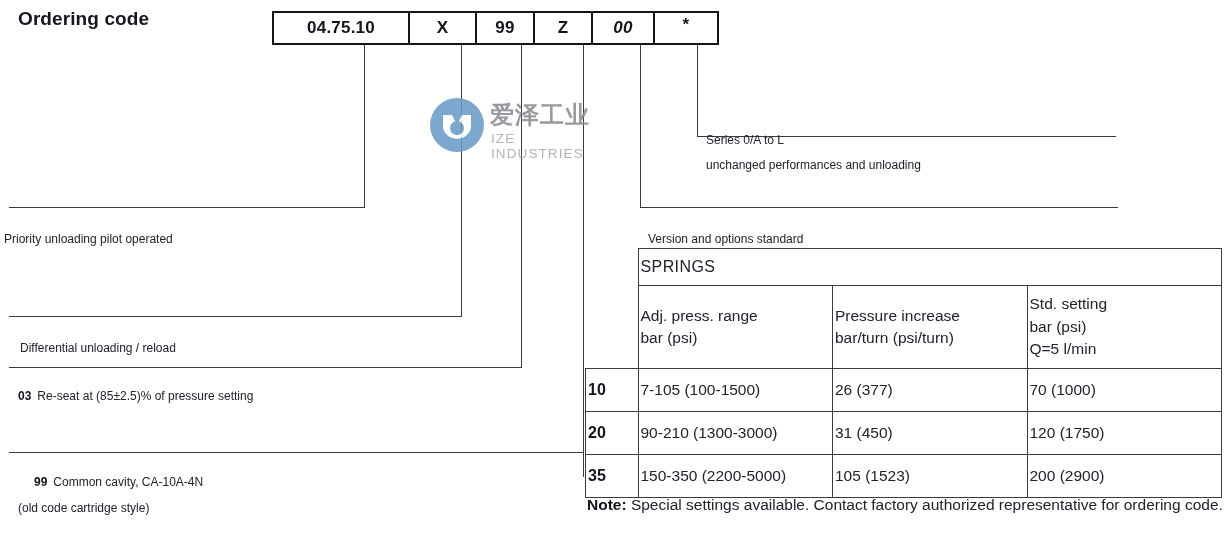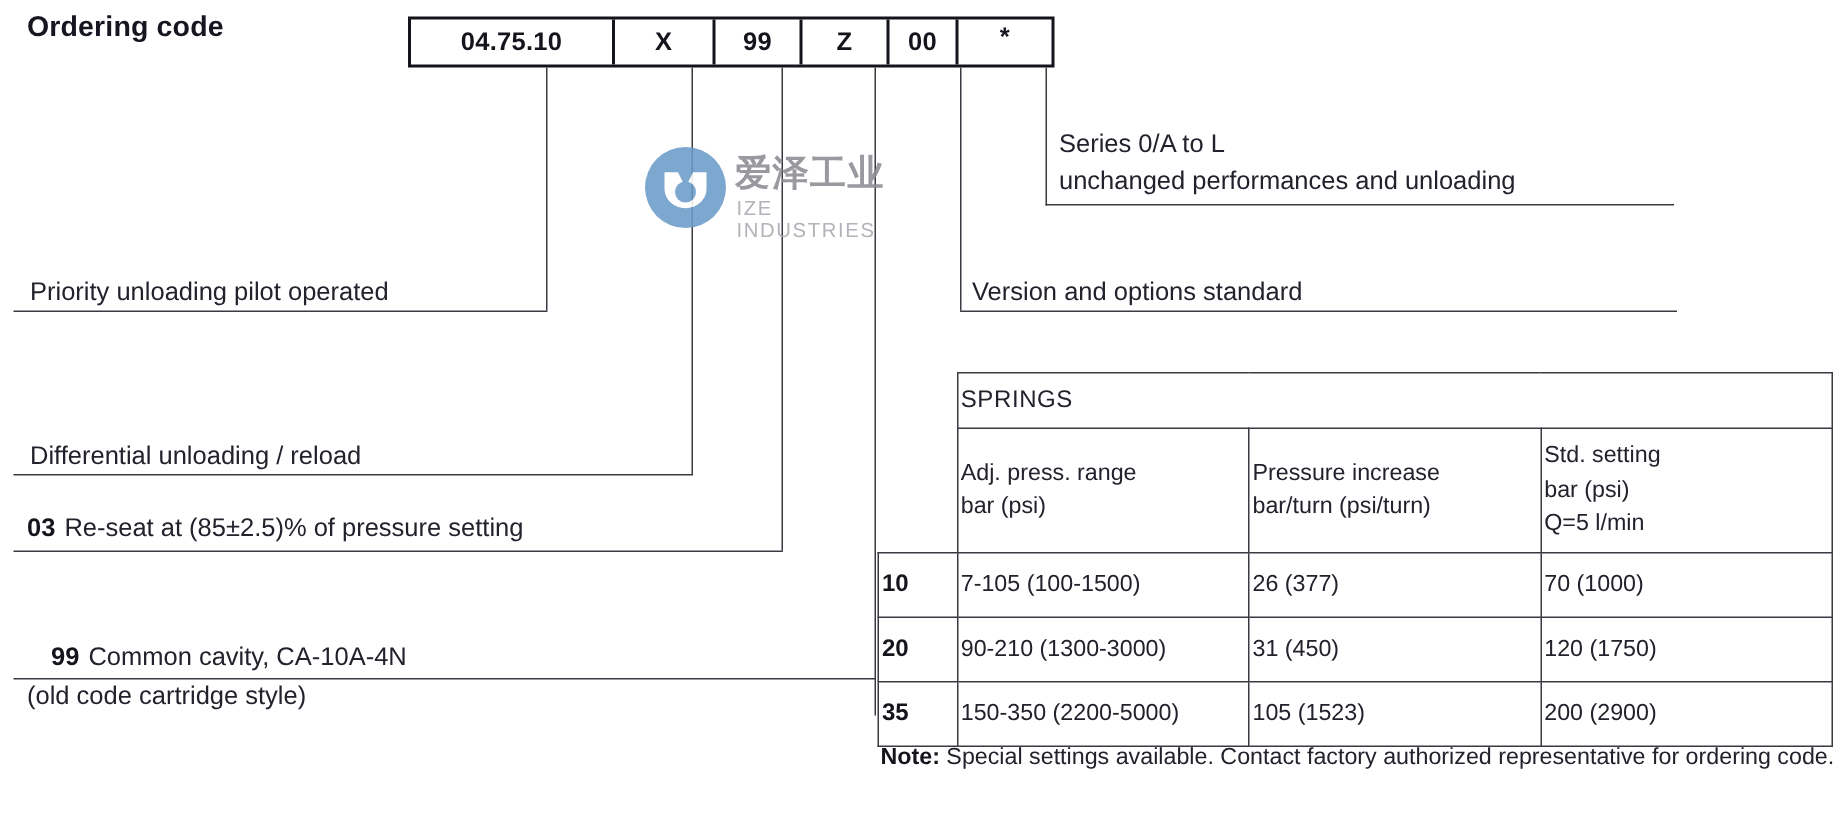--- a/index.html
+++ b/index.html
@@ -33,26 +33,26 @@
     box-sizing:border-box;
     display:flex;align-items:center;justify-content:center;
     font-size:17px;font-weight:bold;color:#14141c;
     letter-spacing:.2px;
   }
   #code-row .cell:last-child{border-right:none;}
   .c0{width:136px;}
   .c1{width:67px;}
   .c2{width:58px;}
   .c3{width:58px;}
-  .c4{width:46px;}
+  .c4{width:62px;font-style:italic;}
   .c5{width:62px;}
   .star{font-size:20px;line-height:12px;padding-bottom:6px;}
 
   
-  .leader-label{font-size:17px;color:#22222c;}
+  .leader-label{font-size:12px;color:#22222c;margin-top:48px;}
   .leader-label b{font-weight:bold;color:#14141c;}
 
   
   #springs-table{
     position:absolute;left:585px;top:248px;
     width:637px;height:247px;
     border-collapse:collapse;
     font-size:15.5px;color:#22222c;
     table-layout:fixed;
     background:transparent;
@@ -118,21 +118,21 @@
   <div class="vline" style="left:697px;top:45px;height:92px;"></div>
 
   <div class="hline" style="left:697px;top:136px;width:419px;"></div>
   <div class="txt leader-label" style="left:706px;top:85px;">Series 0/A to L</div>
   <div class="txt leader-label" style="left:706px;top:110px;">unchanged performances and unloading</div>
 
   <div class="hline" style="left:640px;top:207px;width:478px;"></div>
   <div class="txt leader-label" style="left:648px;top:184px;">Version and options standard</div>
 
   <div class="hline" style="left:9px;top:207px;width:356px;"></div>
-  <div class="txt leader-label" style="left:20px;top:184px;">Priority unloading pilot operated</div>
+  <div class="txt leader-label" style="left:4px;top:184px;">Priority unloading pilot operated</div>
 
   <div class="hline" style="left:9px;top:316px;width:453px;"></div>
   <div class="txt leader-label" style="left:20px;top:293px;">Differential unloading / reload</div>
 
   <div class="hline" style="left:9px;top:367px;width:513px;"></div>
   <div class="txt leader-label" style="left:18px;top:341px;"><b>03</b><span style="margin-left:6px;">Re-seat at (85±2.5)% of pressure setting</span></div>
 
   <div class="hline" style="left:9px;top:452px;width:575px;"></div>
   <div class="txt leader-label" style="left:34px;top:427px;"><b>99</b><span style="margin-left:6px;">Common cavity, CA-10A-4N</span></div>
   <div class="txt leader-label" style="left:18px;top:453px;">(old code cartridge style)</div>

